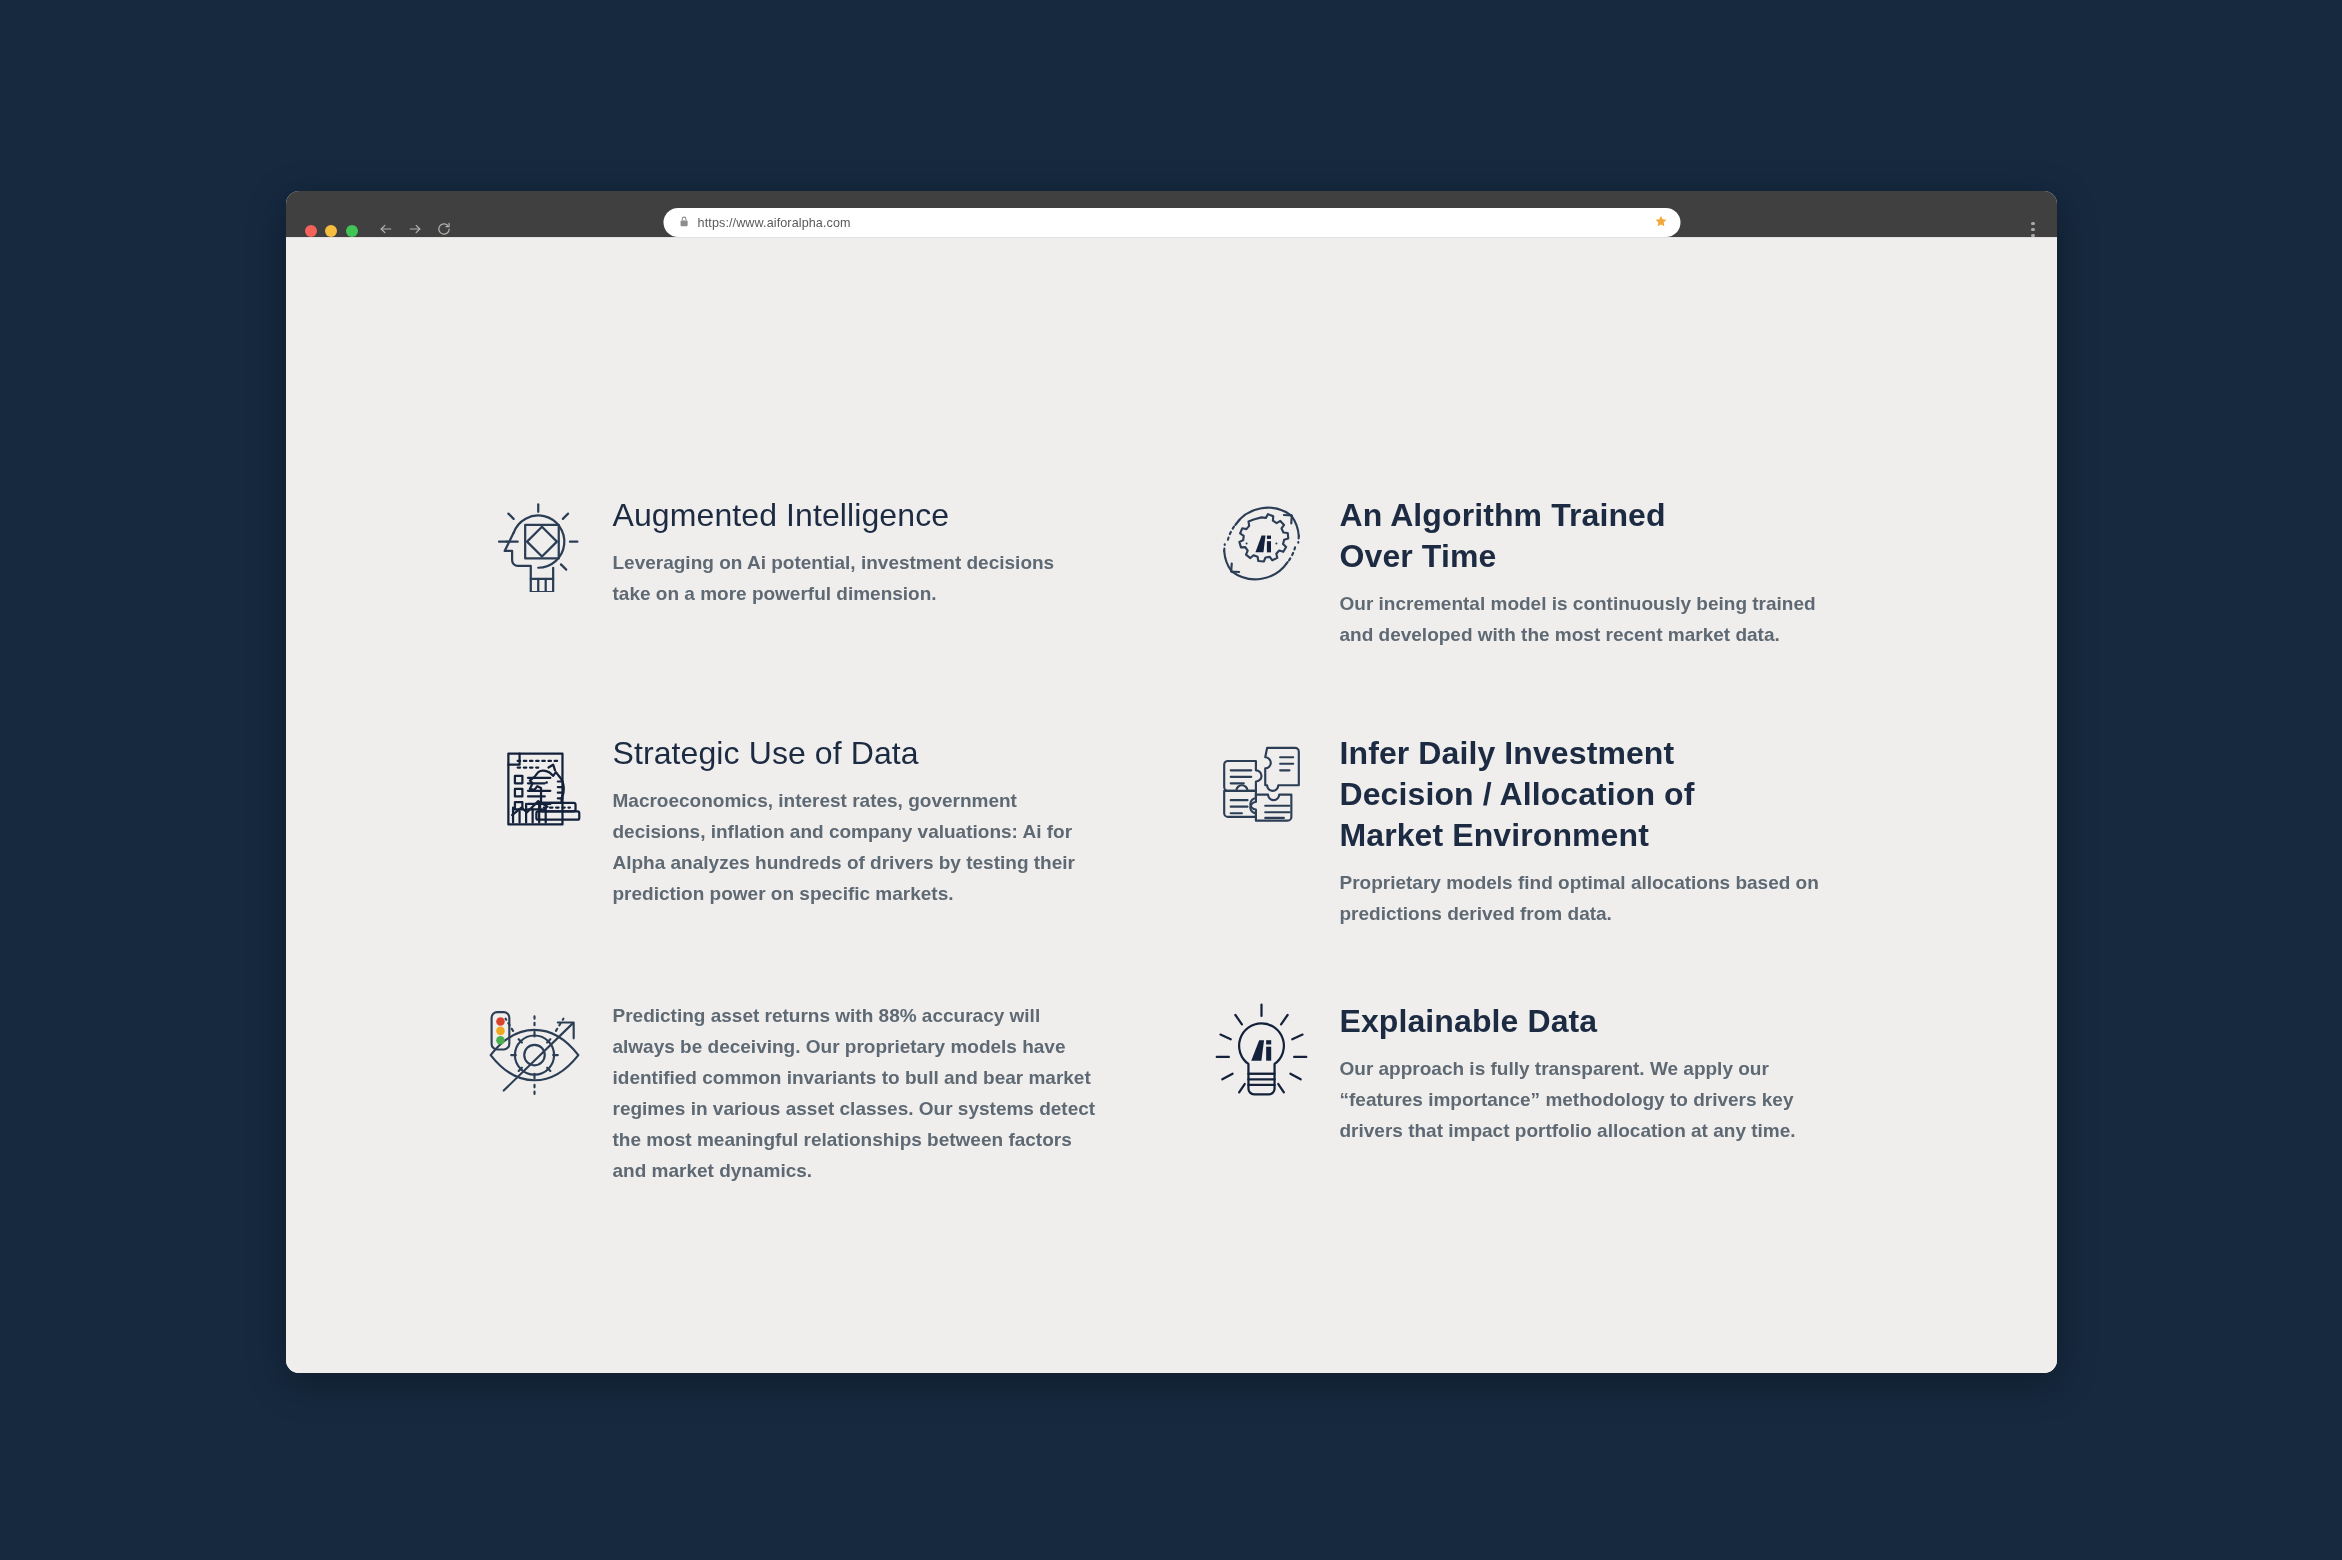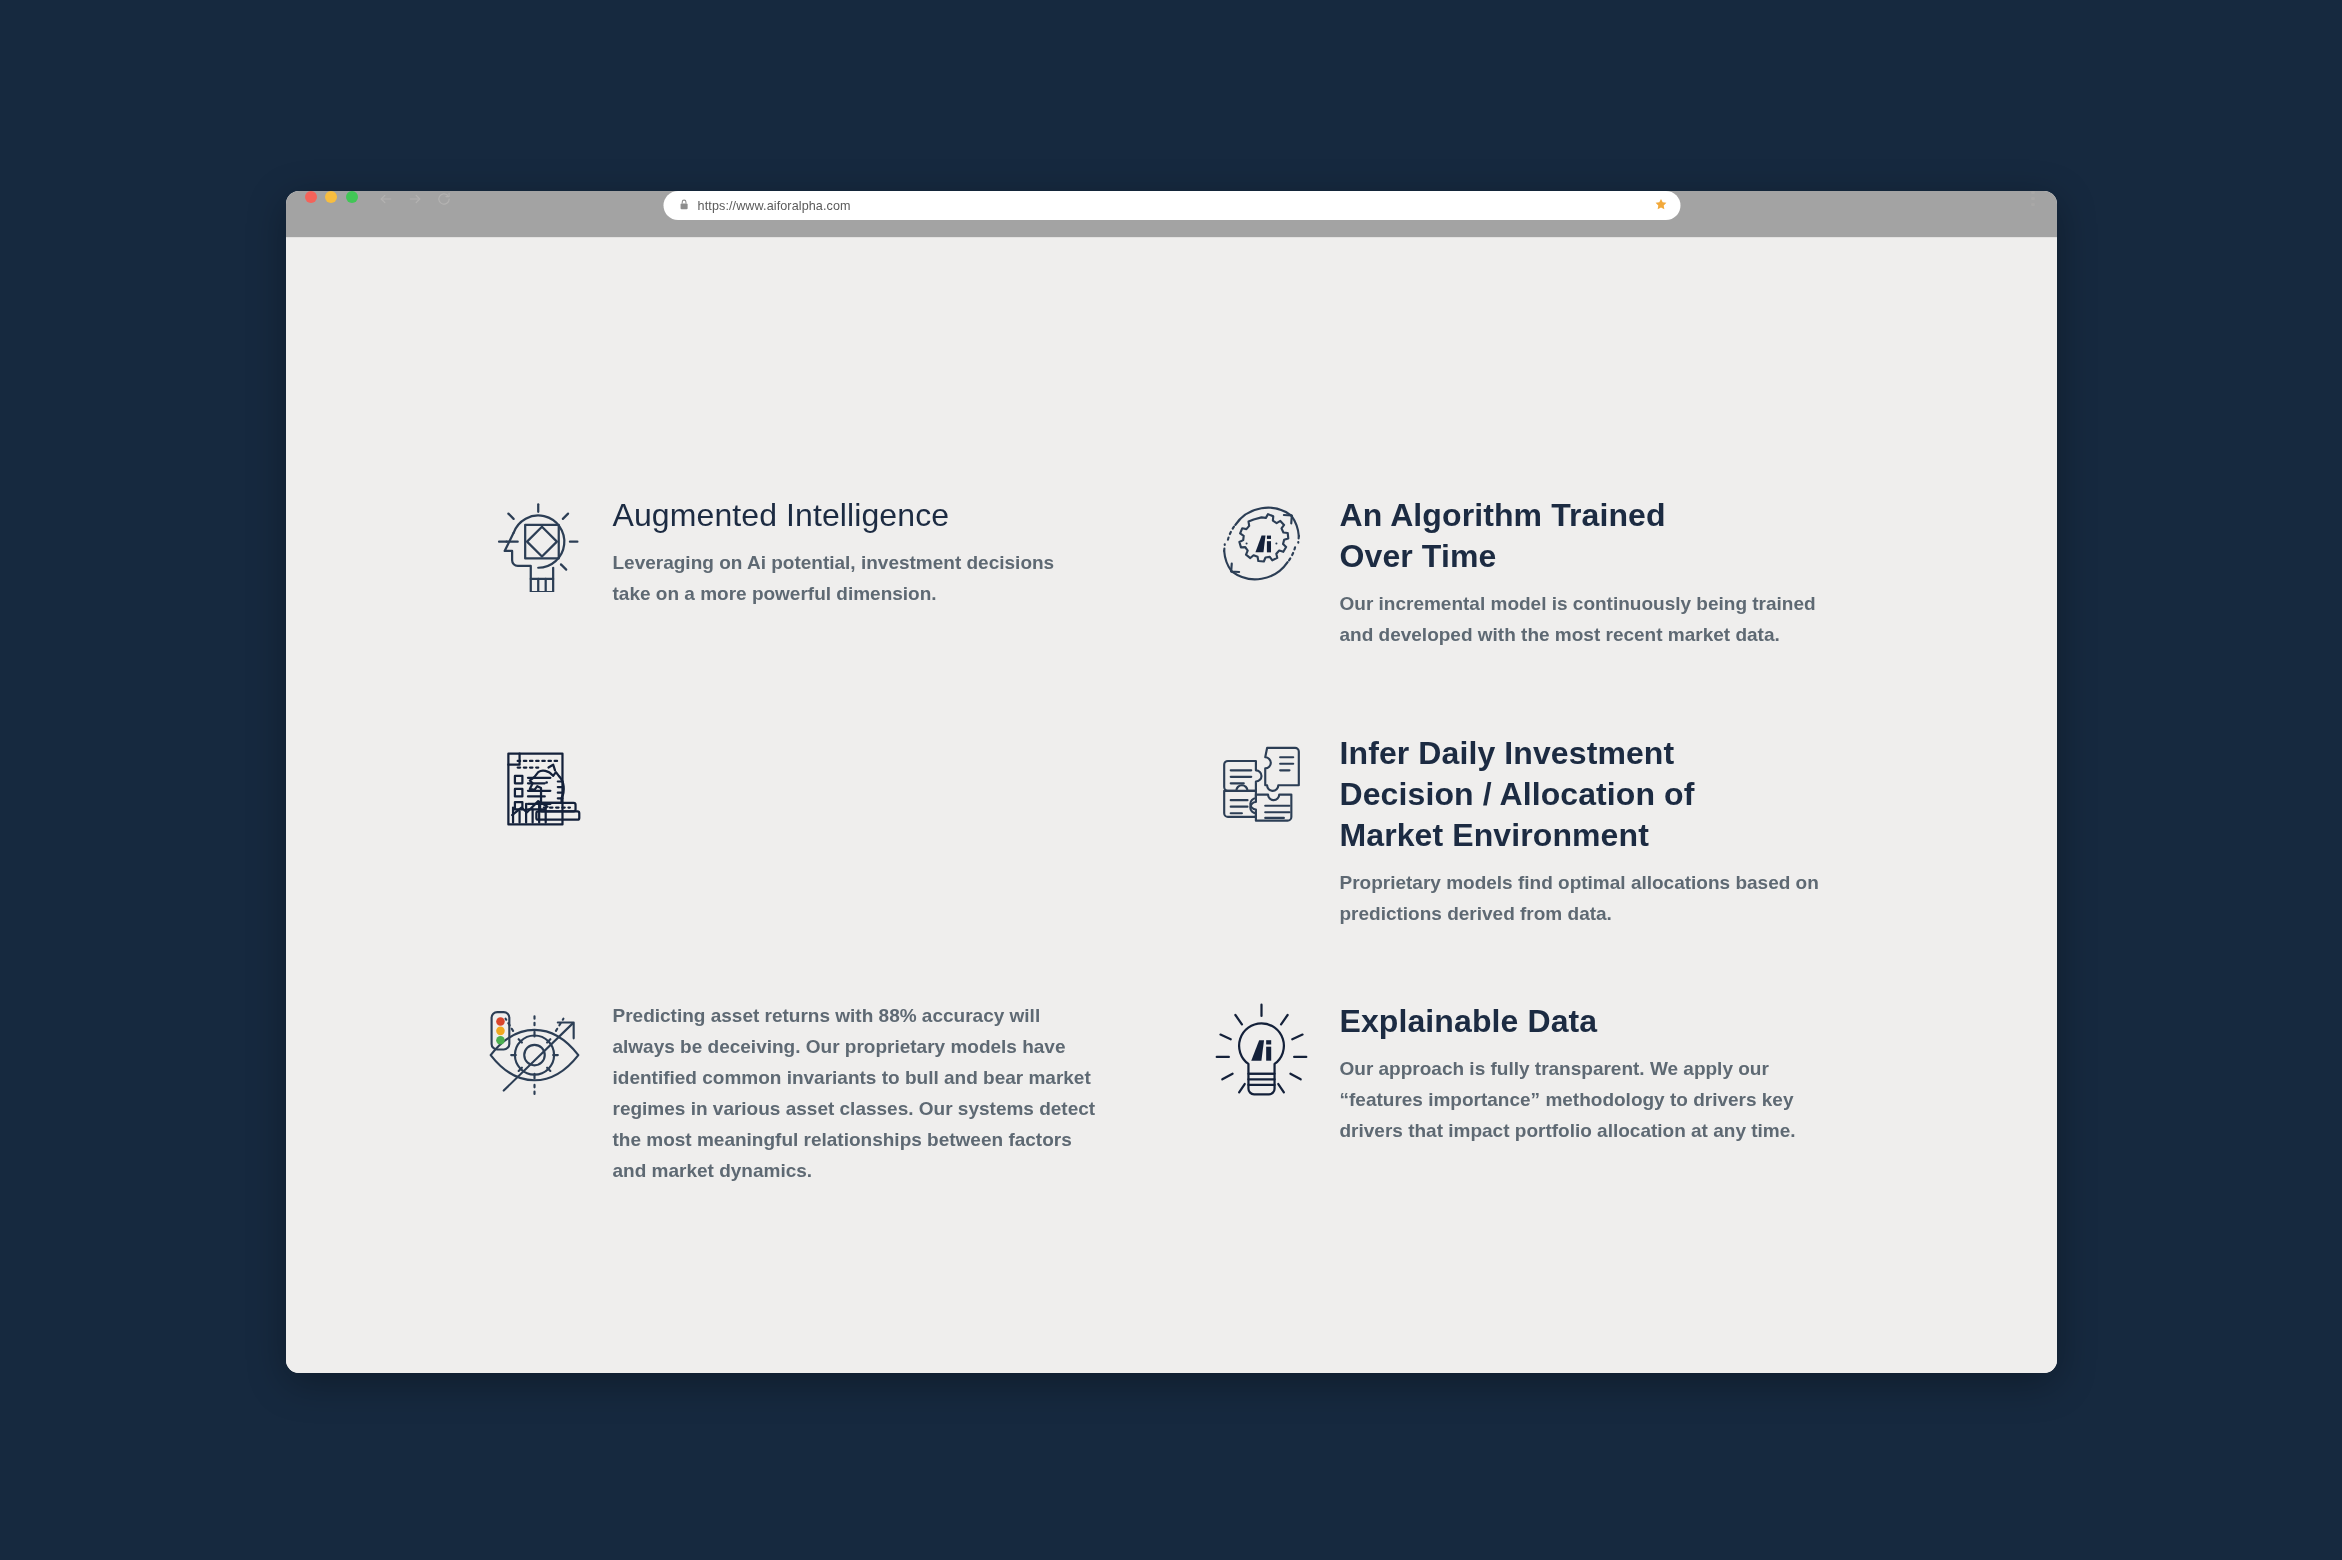--- a/index.html
+++ b/index.html
@@ -30,24 +30,24 @@
     overflow: hidden;
     box-shadow: 0 9.4px 39px rgba(0,0,0,0.30);
     display: flex;
     flex-direction: column;
   }
 
   
   .toolbar {
     height: 47px;
     flex: 0 0 47px;
-    background: #a3a3a3;
+    background: #404040;
     border-bottom: 0.9px solid #e3e2e1;
     display: flex;
-    align-items: flex-start;
+    align-items: flex-end;
     padding: 0 20.6px 0 19px;
     position: relative;
   }
 
   .traffic-lights {
     display: flex;
     align-items: center;
     gap: 8.4px;
     margin-right: 20.6px;
   }
@@ -313,20 +313,24 @@
             <path d="M72 46c-5-6-12-7-16-4l-4 5-5 4 3 3-3 6 5 1 3-4 4 2v16h22V70c4-8 3-18-3-24l-3-4z"></path>
             <path d="M74 40l-2-6-5 3"></path>
             <circle cx="65" cy="53" r="1.4" fill="#14213a" stroke="none"></circle>
             <path d="M77 52h5M77 58h5M77 64h5M77 70h5"></path>
 
             <rect x="58" y="75" width="38" height="9" rx="2"></rect>
             <rect x="54" y="84" width="46" height="9" rx="2"></rect>
             <path d="M62 80h28" stroke-dasharray="2.6 4"></path>
           </svg>
         </div>
+        <div class="feature-text">
+          <div class="feature-title">Strategic Use of Data</div>
+          <div class="feature-desc">Macroeconomics, interest rates, government decisions, inflation and company valuations: Ai for Alpha analyzes hundreds of drivers by testing their prediction power on specific markets.</div>
+        </div>
       </div>
 
       <div class="feature row2 row2-b w-col-b">
         <div class="feature-icon">
           <svg width="97" height="97" viewBox="0 0 104 104" fill="none" stroke="#2c3e55" stroke-width="2.3" stroke-linecap="round" stroke-linejoin="round">
 
             <path d="M12 34a4 4 0 0 1 4-4h30v10a6 6 0 0 1 0 12v10H16a4 4 0 0 1-4-4z"></path>
             <path d="M19 40h22M19 47h22M19 54h14"></path>
 
             <path d="M58 16h30a4 4 0 0 1 4 4v36H70a6 6 0 0 1-12 0h-2V38a6 6 0 0 0 0-12z"></path>

